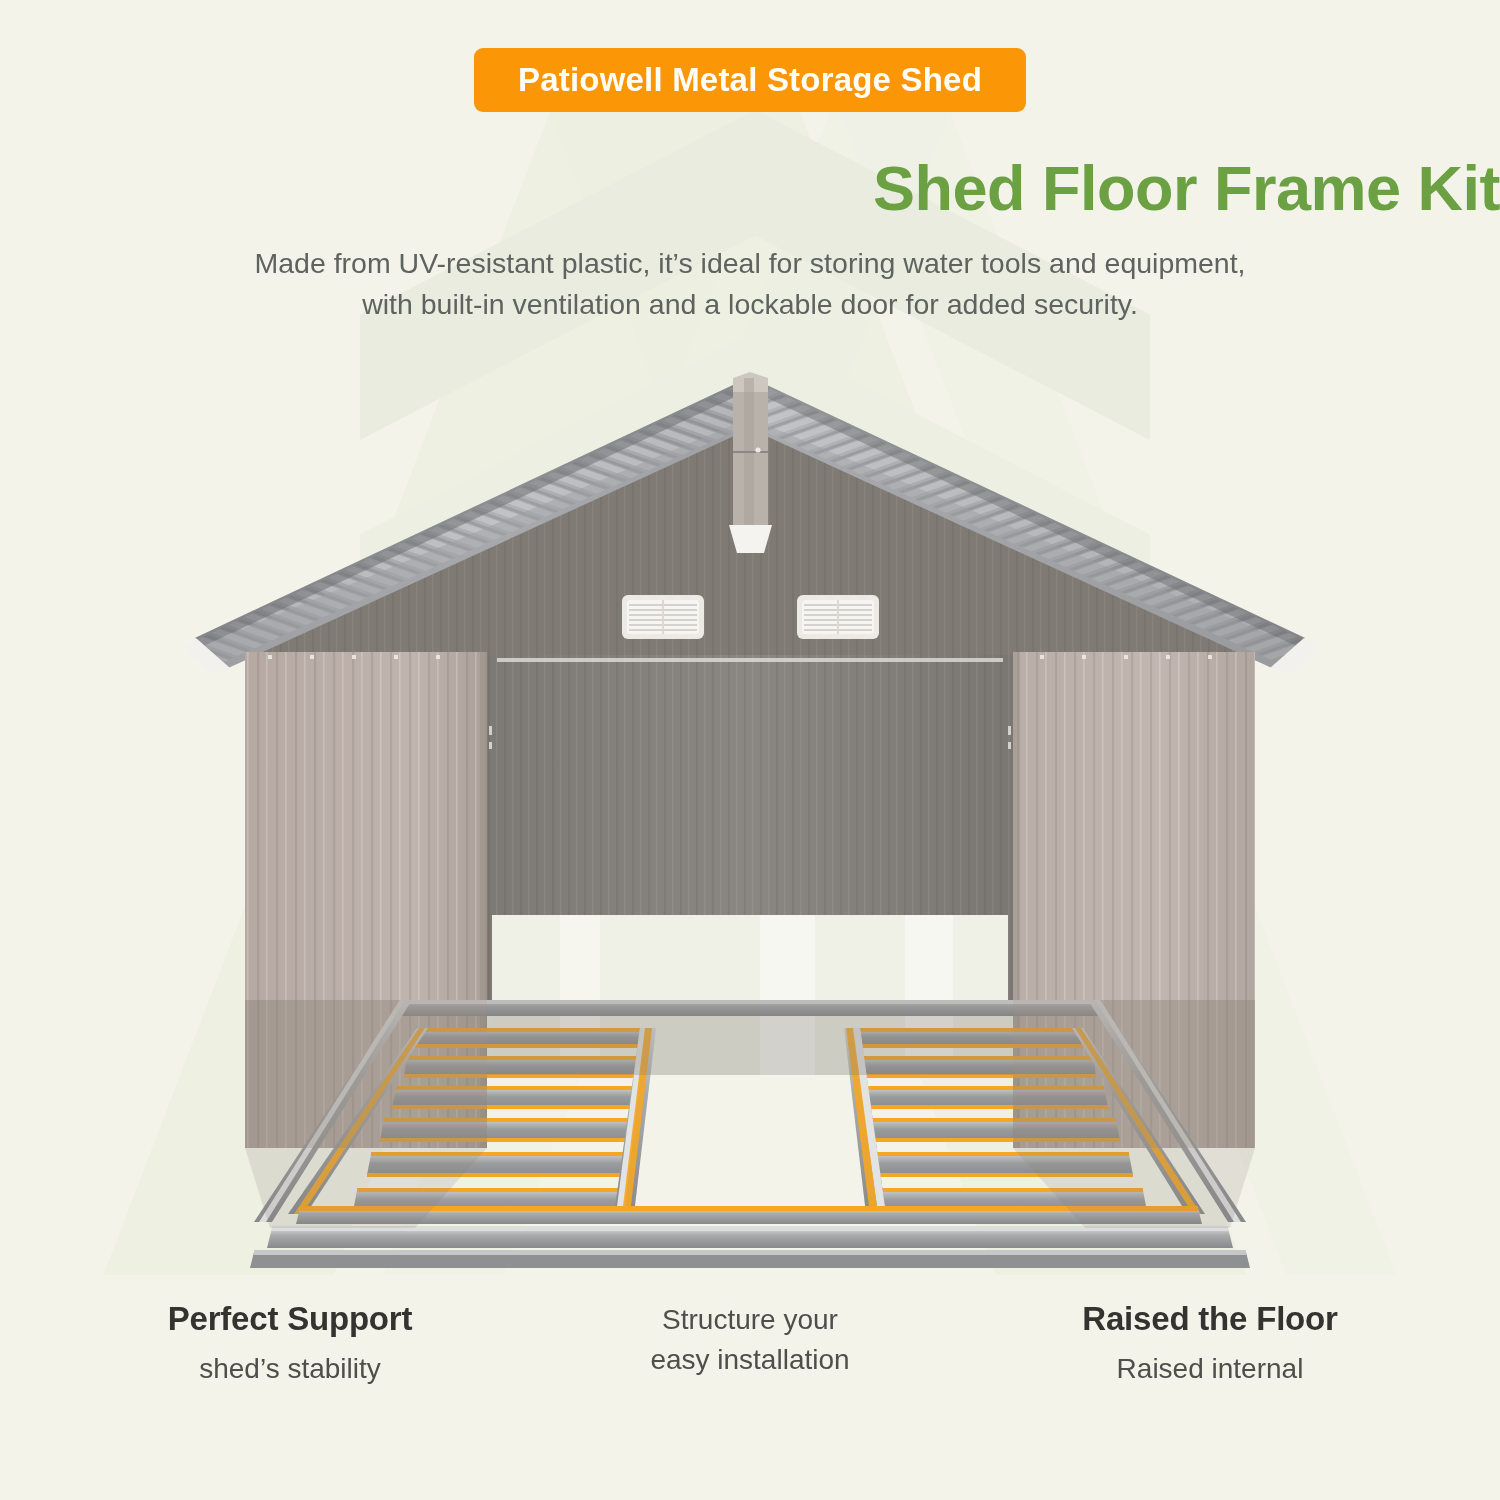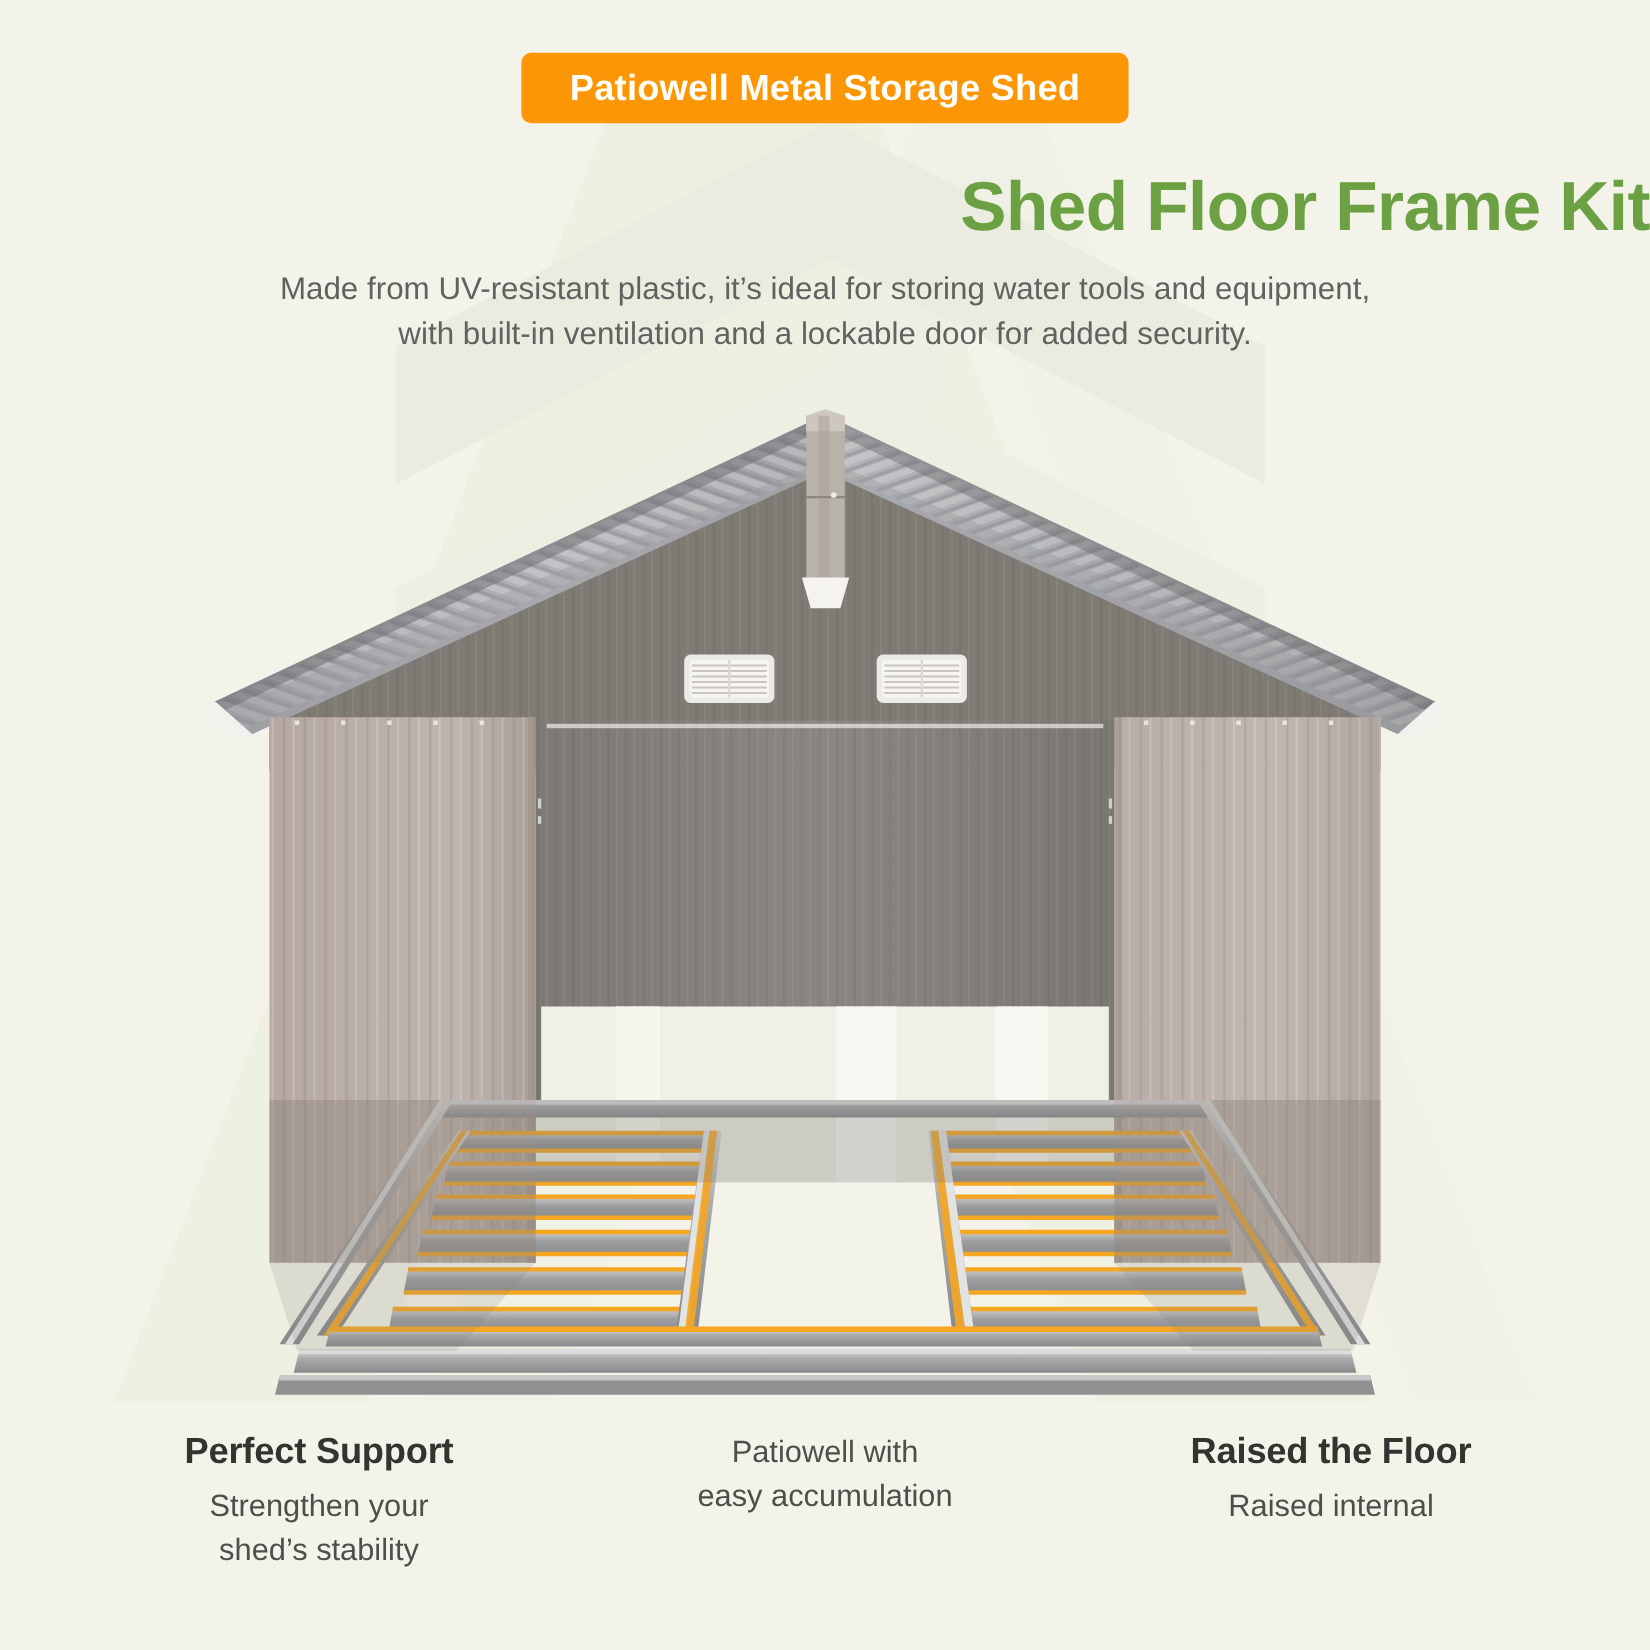--- a/index.html
+++ b/index.html
@@ -405,26 +405,25 @@
       <polygon points="1013,1000 1255,1000 1255,1148 1013,1148" fill="#8d8279" opacity="0.42"></polygon>
       <polygon points="487,1000 1013,1000 1013,1075 487,1075" fill="#7d7974" opacity="0.30"></polygon>
       <polygon points="245,1148 487,1148 415,1228 270,1228" fill="#8d8279" opacity="0.18"></polygon>
       <polygon points="1013,1148 1255,1148 1230,1228 1085,1228" fill="#8d8279" opacity="0.18"></polygon>
     </g>
   </svg>
 
   <div class="features">
     <div class="feature">
       <div class="f-title">Perfect Support</div>
-      <div class="f-line">Strengthen your</div>
       <div class="f-line">shed’s stability</div>
     </div>
     <div class="feature">
-      <div class="f-line">Patiowell with</div>
-      <div class="f-line">easy accumulation</div>
+      <div class="f-line">Structure your</div>
+      <div class="f-line">easy installation</div>
     </div>
     <div class="feature">
       <div class="f-title">Raised the Floor</div>
       <div class="f-line">Raised internal</div>
     </div>
   </div>
 
 </div>
 
 </body></html>

